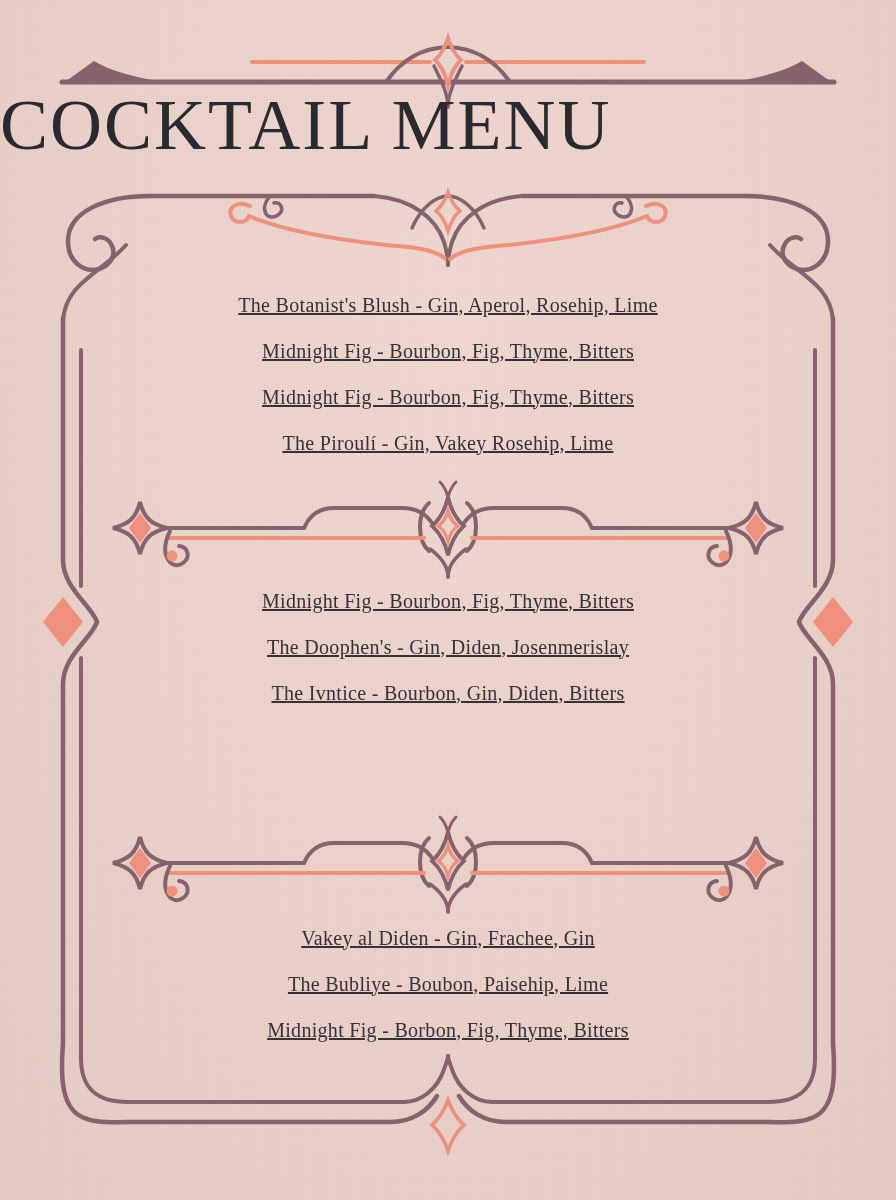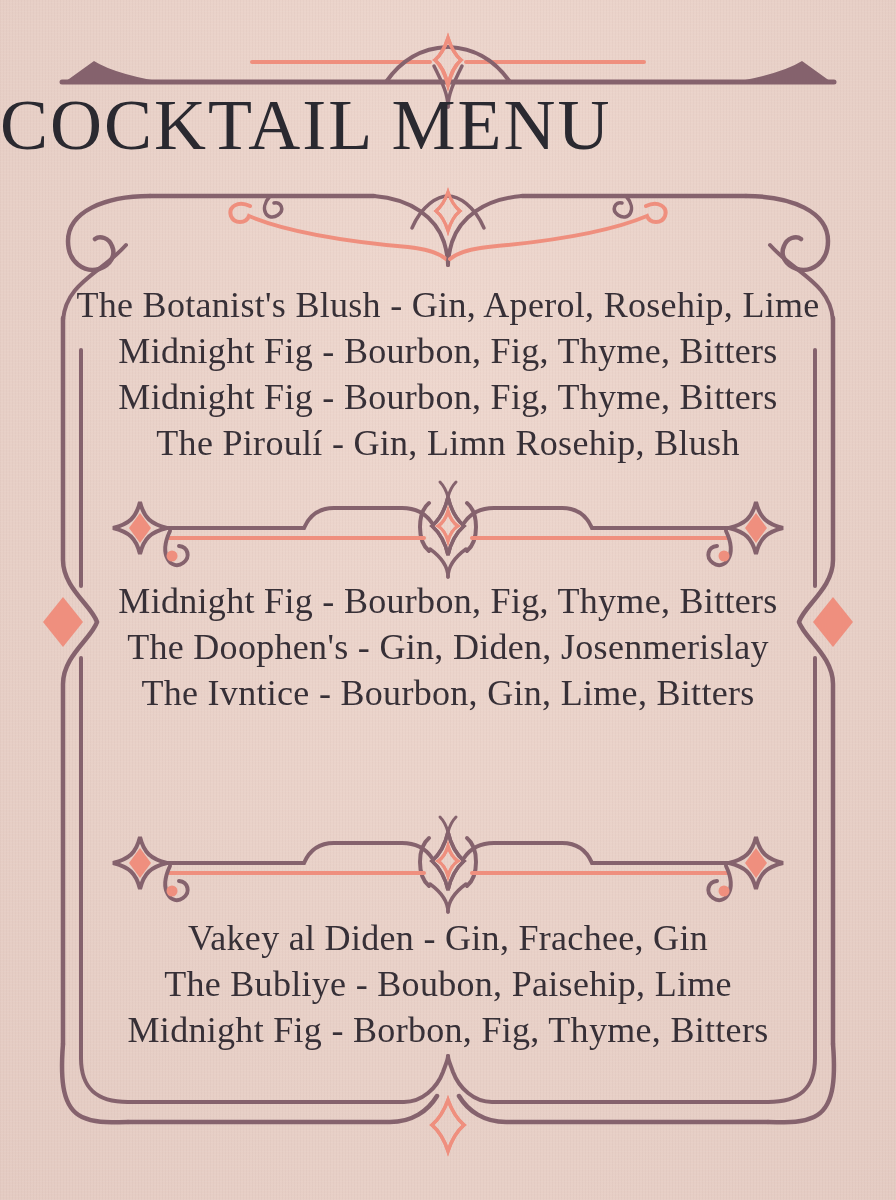--- a/index.html
+++ b/index.html
@@ -17,21 +17,21 @@
     position:absolute;top:88px;left:0;width:100%;margin:0;z-index:2;
     text-align:left;font-size:72px;line-height:1.05;font-weight:500;
     letter-spacing:2px;color:#2a2930;
   }
   .menu-section{position:absolute;left:0;width:100%;z-index:2;}
   .sec-1{top:282px;}
   .sec-2{top:578px;}
   .sec-3{top:915px;}
   .item{
     height:46px;display:flex;align-items:center;justify-content:center;
-    font-size:36px;color:#373037;letter-spacing:.3px;font-weight:500;
+    font-size:20px;color:#373037;letter-spacing:.3px;font-weight:500;text-decoration:underline;
   }
 </style>
 </head>
 <body>
 
 <div class="page">
 
   <svg class="ornaments" width="896" height="1200" viewBox="0 0 896 1200" aria-hidden="true">
     <defs>
       <g id="top-half" stroke="#85626d" fill="none" stroke-width="4.5" stroke-linecap="round">
@@ -104,27 +104,27 @@
     <use href="#divider-full" y="0"></use>
     <use href="#divider-full" y="335"></use>
   </svg>
 
   <h1 class="title">COCKTAIL MENU</h1>
 
   <section class="menu-section sec-1">
     <div class="item">The Botanist's Blush - Gin, Aperol, Rosehip, Lime</div>
     <div class="item">Midnight Fig - Bourbon, Fig, Thyme, Bitters</div>
     <div class="item">Midnight Fig - Bourbon, Fig, Thyme, Bitters</div>
-    <div class="item">The Piroulí - Gin, Limn Rosehip, Blush</div>
+    <div class="item">The Piroulí - Gin, Vakey Rosehip, Lime</div>
   </section>
 
   <section class="menu-section sec-2">
     <div class="item">Midnight Fig - Bourbon, Fig, Thyme, Bitters</div>
     <div class="item">The Doophen's - Gin, Diden, Josenmerislay</div>
-    <div class="item">The Ivntice - Bourbon, Gin, Lime, Bitters</div>
+    <div class="item">The Ivntice - Bourbon, Gin, Diden, Bitters</div>
   </section>
 
   <section class="menu-section sec-3">
     <div class="item">Vakey al Diden - Gin, Frachee, Gin</div>
     <div class="item">The Bubliye - Boubon, Paisehip, Lime</div>
     <div class="item">Midnight Fig - Borbon, Fig, Thyme, Bitters</div>
   </section>
 
 </div>
 

